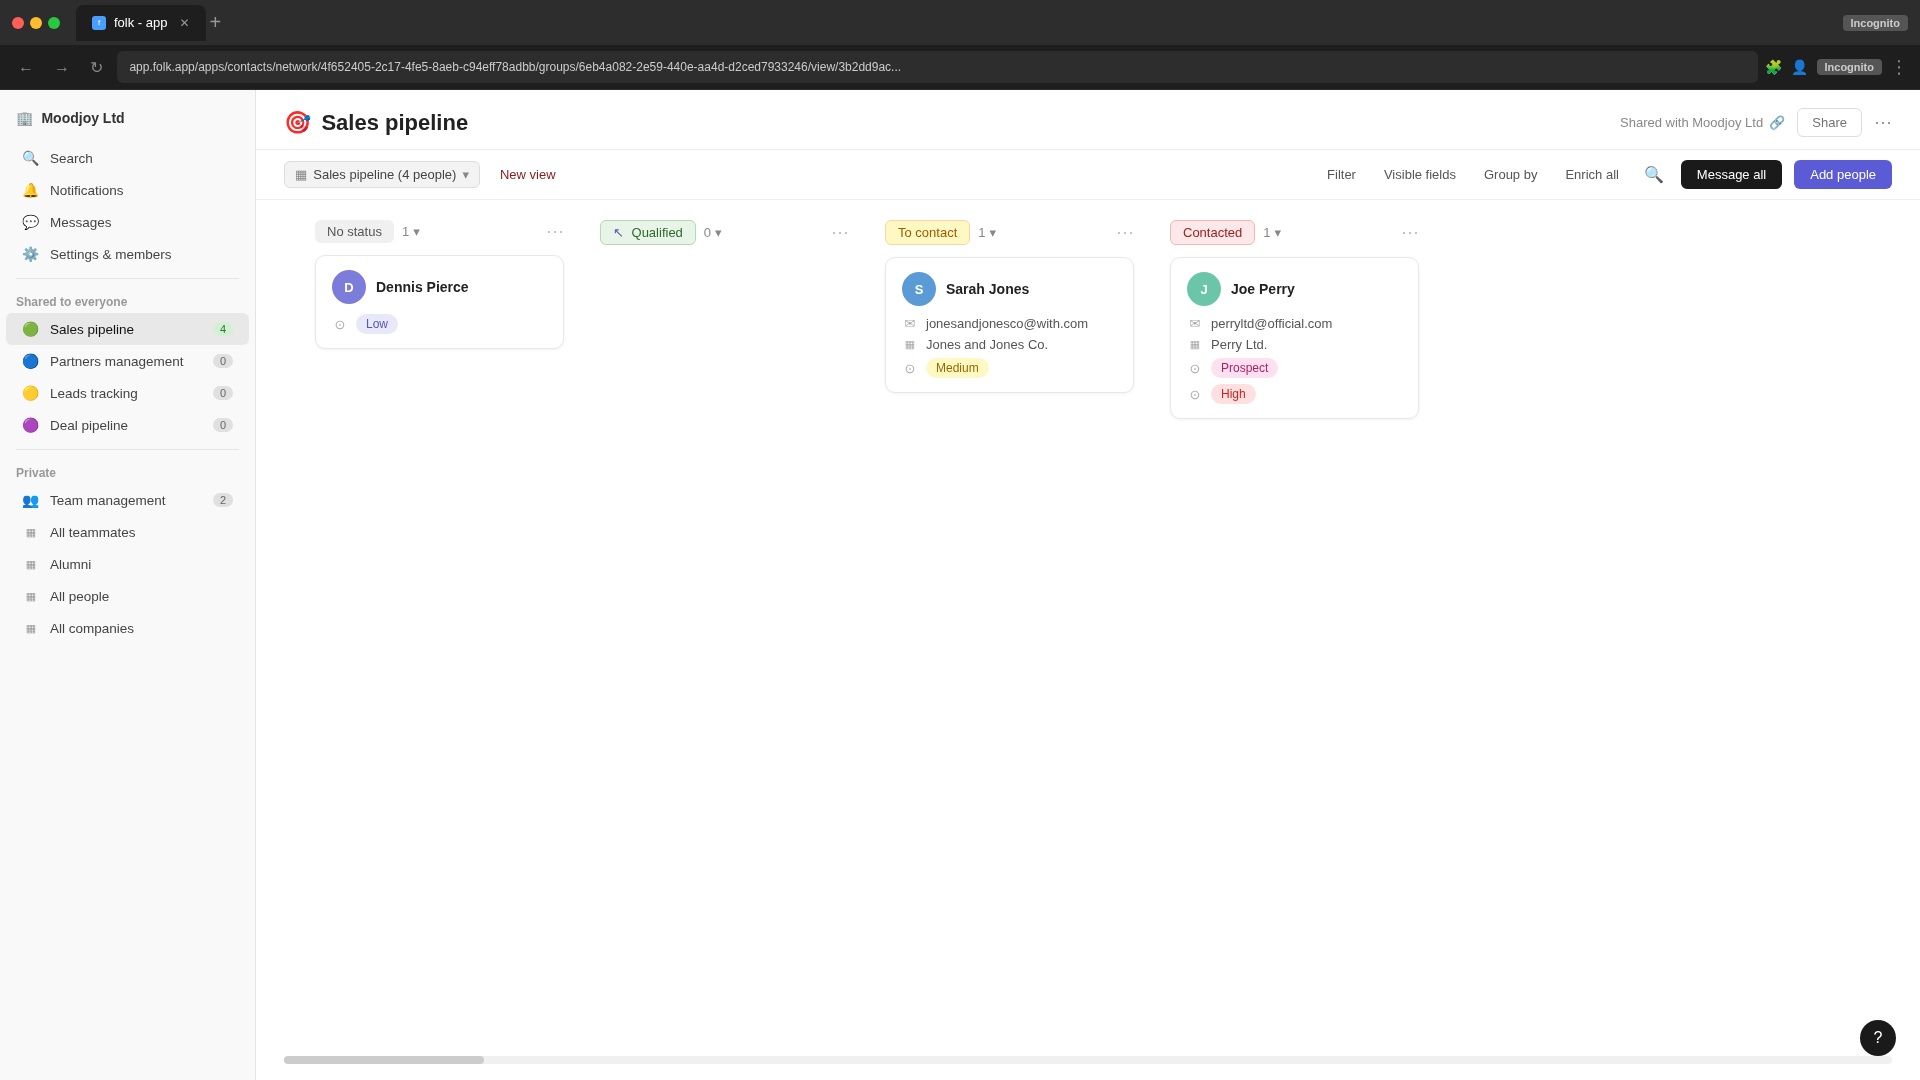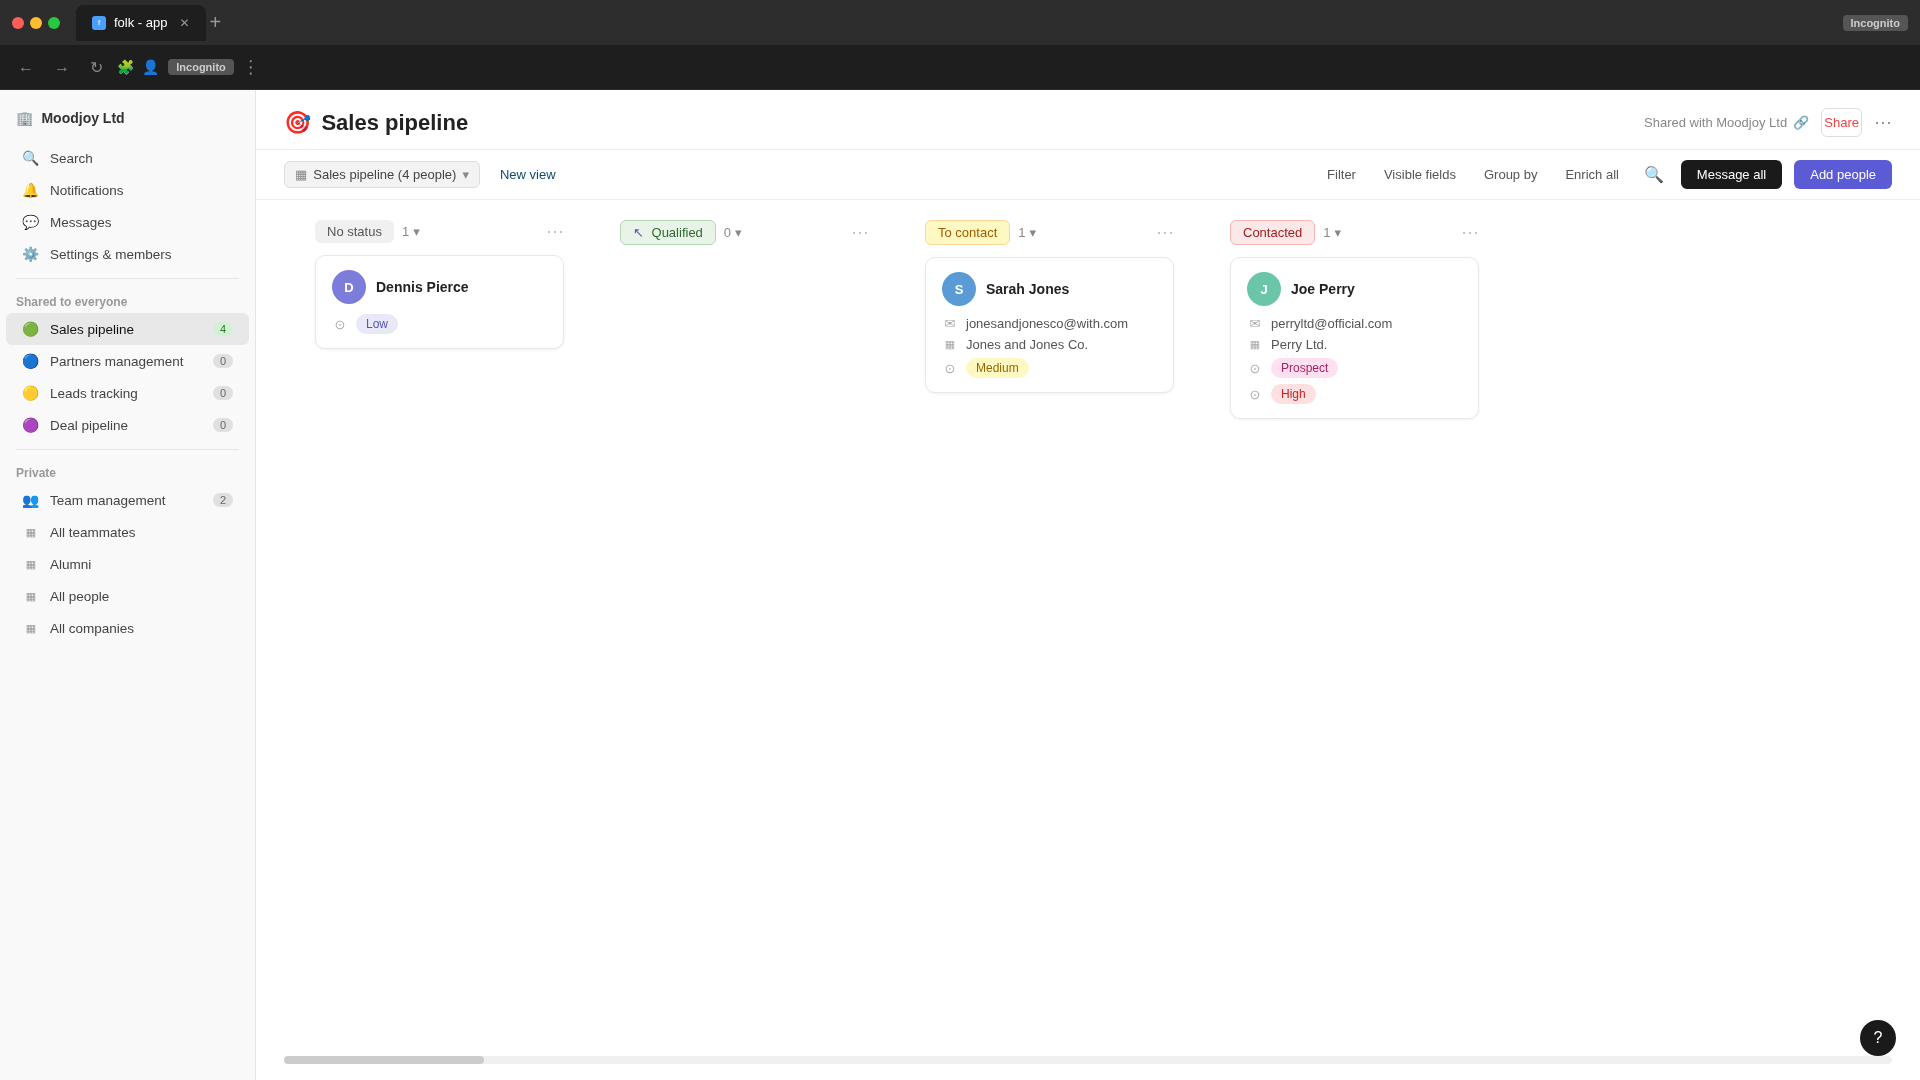--- a/index.html
+++ b/index.html
@@ -39,36 +39,36 @@
     .sidebar-badge.colored { background: #d4f0d4; color: #2a7a2a; }
     .sidebar-divider { height: 1px; background: #e5e5e5; margin: 8px 16px; }
 
     
     .main { flex: 1; display: flex; flex-direction: column; overflow: hidden; }
     .main-header { padding: 18px 28px 12px; border-bottom: 1px solid #eee; display: flex; align-items: center; justify-content: space-between; flex-shrink: 0; }
     .page-title { font-size: 22px; font-weight: 700; color: #222; display: flex; align-items: center; gap: 10px; }
     .page-title-emoji { font-size: 22px; }
     .header-actions { display: flex; align-items: center; gap: 12px; }
     .shared-label { font-size: 13px; color: #888; display: flex; align-items: center; gap: 6px; }
-    .share-btn { background: none; border: 1px solid #ddd; border-radius: 6px; padding: 6px 2px; font-size: 13px; color: #ef4444; cursor: pointer; font-weight: 500; }
+    .share-btn { background: none; border: 1px solid #ddd; border-radius: 6px; padding: 6px 14px; font-size: 13px; color: #737373; cursor: pointer; font-weight: 500; }
     .more-btn { background: none; border: none; color: #888; font-size: 18px; cursor: pointer; }
 
     
     .toolbar { display: flex; align-items: center; padding: 10px 28px; border-bottom: 1px solid #eee; gap: 12px; flex-shrink: 0; }
     .view-selector { display: flex; align-items: center; gap: 6px; background: #f3f3f3; border-radius: 6px; padding: 5px 10px; cursor: pointer; font-size: 13px; color: #444; border: 1px solid #ddd; }
-    .new-view-btn { background: none; border: none; font-size: 13px; color: #0c4a6e; cursor: pointer; padding: 5px 8px; }
+    .new-view-btn { background: none; border: none; font-size: 13px; color: #7f1d1d; cursor: pointer; padding: 5px 8px; }
     .toolbar-spacer { flex: 1; }
     .toolbar-btn { background: none; border: none; font-size: 13px; color: #555; cursor: pointer; padding: 5px 8px; display: flex; align-items: center; gap: 5px; }
     .search-icon-btn { background: none; border: none; color: #555; cursor: pointer; font-size: 16px; padding: 5px; }
     .message-all-btn { background: #1a1a1a; color: white; border: none; border-radius: 6px; padding: 7px 16px; font-size: 13px; cursor: pointer; font-weight: 500; }
     .add-people-btn { background: #5b5bd6; color: white; border: none; border-radius: 6px; padding: 7px 16px; font-size: 13px; cursor: pointer; font-weight: 500; }
 
     
     .kanban { flex: 1; display: flex; gap: 0; overflow-x: auto; padding: 20px 28px; align-items: flex-start; background: #fff; }
-    .kanban-column { min-width: 280px; max-width: 300px; margin-right: 25px; flex-shrink: 0; padding-left: 31px; }
+    .kanban-column { min-width: 280px; max-width: 300px; margin-right: 5px; flex-shrink: 0; padding-left: 31px; }
     .column-header { display: flex; align-items: center; gap: 8px; margin-bottom: 12px; }
     .column-tag { border-radius: 6px; padding: 4px 12px; font-size: 13px; font-weight: 500; }
     .tag-no-status { background: #f0f0f0; color: #555; }
     .tag-qualified { background: #e8f4e8; color: #2d6a2d; border: 1px solid #b5d9b5; }
     .tag-to-contact { background: #fef9c3; color: #a05a00; border: 1px solid #ffd699; }
     .tag-contacted { background: #fce8e8; color: #a02020; border: 1px solid #f5b5b5; }
     .column-count { font-size: 13px; color: #888; display: flex; align-items: center; gap: 4px; cursor: pointer; }
     .column-more { background: none; border: none; color: #bbb; cursor: pointer; font-size: 18px; margin-left: auto; }
 
     
@@ -113,20 +113,21 @@
       <button class="tab-new">+</button>
     </div>
     <div class="nav-actions">
       <span class="incognito-badge">Incognito</span>
     </div>
   </div>
   <div class="browser-nav">
     <button class="nav-btn">←</button>
     <button class="nav-btn">→</button>
     <button class="nav-btn">↻</button>
+    <input class="address-bar" type="text" value="app.folk.app/apps/contacts/network/4f652405-2c17-4fe5-8aeb-c94eff78adbb/groups/6eb4a082-2e59-440e-aa4d-d2ced7933246/view/3b2dd9ac..." style="">
     <div class="nav-actions">
       <span style="color:#888">🧩</span>
       <span style="color:#888">👤</span>
       <span class="incognito-badge">Incognito</span>
       <span style="color:#888;font-size:18px">⋮</span>
     </div>
   </div>
 </div>
 
 <div class="app">

